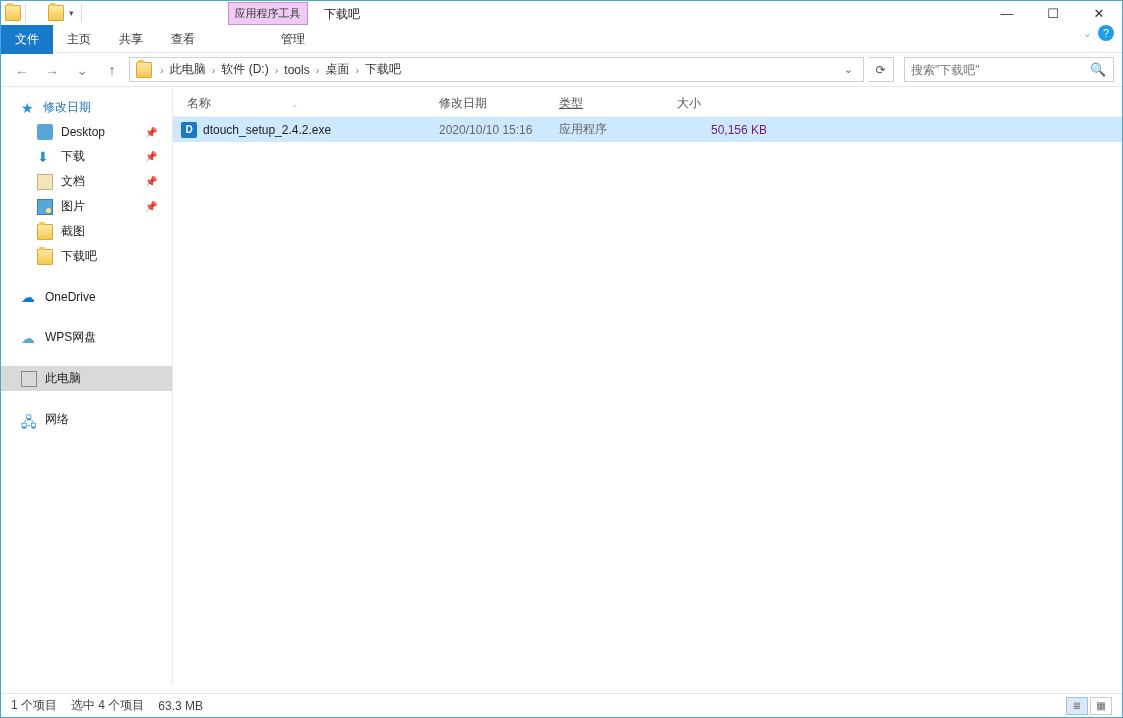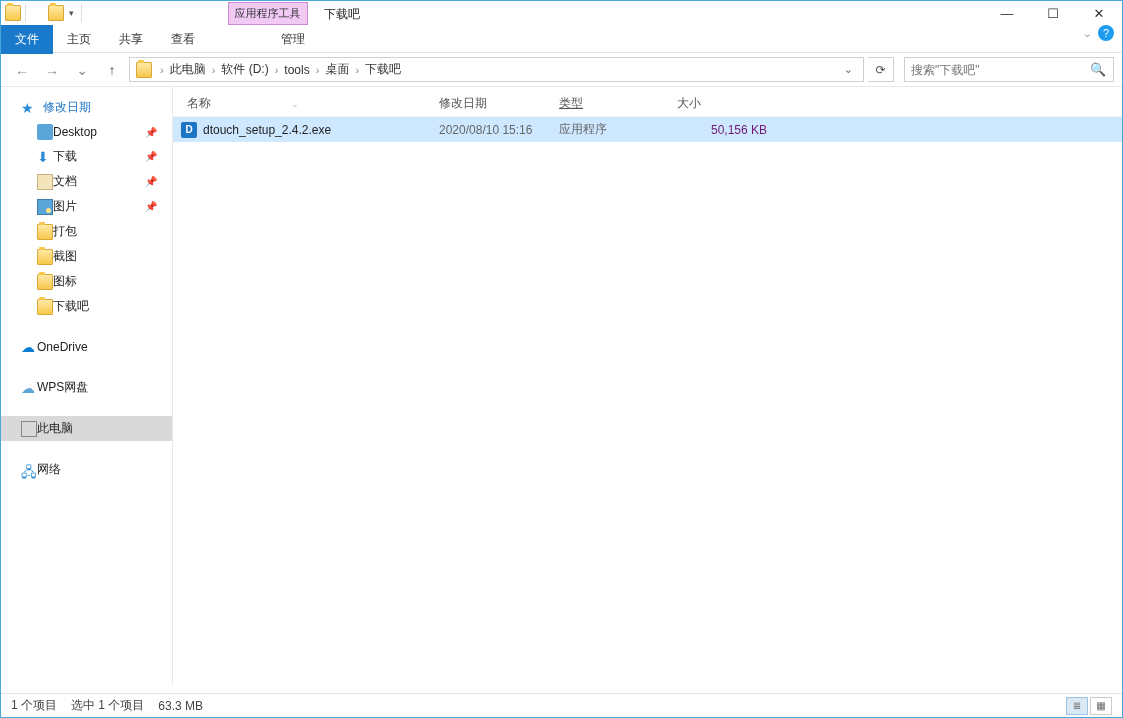--- a/index.html
+++ b/index.html
@@ -39,21 +39,21 @@
 .addr-cheve { margin-left:auto; color:#666; padding:0 6px; font-size:11px; }
 .refresh { width:26px; height:25px; border:1px solid #d0d0d0; border-left:none; display:flex; align-items:center; justify-content:center; color:#555; }
 .search { width:210px; height:25px; border:1px solid #d0d0d0; margin-left:6px; display:flex; align-items:center; padding:0 6px; color:#888; }
 .search input { border:none; outline:none; flex:1; font-size:12px; color:#333; }
 .search .mag { color:#888; font-size:13px; }
 
 
 .body { display:flex; height: 598px; }
 .sidebar { width: 172px; border-right:1px solid #eaeaea; padding: 8px 0; }
 .side-group-title { display:flex; align-items:center; gap:6px; padding: 4px 8px 4px 20px; color:#1e74c4; font-size:12px; }
-.side-item { display:flex; align-items:center; padding: 4px 20px 4px 36px; position:relative; color:#222; }
+.side-item { display:flex; align-items:center; gap:8px; padding: 4px 20px 4px 36px; position:relative; color:#222; }
 .side-item.top { padding-left: 20px; margin-top:6px; }
 .side-item .pin { position:absolute; right: 14px; color:#8f8f8f; font-size:10px; }
 .side-item.selected { background:#d9d9d9; }
 .side-spacer { height: 10px; }
 .ico { width:16px; height:16px; display:inline-block; }
 .ico.star { color:#2a8dd4; font-size:14px; }
 .ico.desk { background:#5aa6d8; border-radius:2px; }
 .ico.down { color:#2a8dd4; font-size:14px; }
 .ico.doc { background:#f4e4bc; border:1px solid #c9b27f; }
 .ico.pic { background:#5aa6d8; border:1px solid #3d7ea8; position:relative; }
@@ -167,29 +167,21 @@
       <span>文档</span>
       <span class="pin">📌</span>
     </div>
     <div class="side-item">
       <span class="ico pic"></span>
       <span>图片</span>
       <span class="pin">📌</span>
     </div>
     <div class="side-item">
       <span class="folder-ico"></span>
-      <span>打包</span>
-    </div>
-    <div class="side-item">
-      <span class="folder-ico"></span>
       <span>截图</span>
-    </div>
-    <div class="side-item">
-      <span class="folder-ico"></span>
-      <span>图标</span>
     </div>
     <div class="side-item">
       <span class="folder-ico"></span>
       <span>下载吧</span>
     </div>
     <div class="side-spacer"></div>
     <div class="side-item top">
       <span class="ico onedrive">☁</span>
       <span>OneDrive</span>
     </div>
@@ -218,28 +210,28 @@
       </div>
       <div class="col-mod">修改日期</div>
       <div class="col-type">类型</div>
       <div class="col-size">大小</div>
     </div>
     <div class="row selected">
       <div class="cell-name">
         <span class="file-ico">D</span>
         <span>dtouch_setup_2.4.2.exe</span>
       </div>
-      <div class="cell-mod">2020/08/10 15:16</div>
+      <div class="cell-mod">2020/10/10 15:16</div>
       <div class="cell-type">应用程序</div>
       <div class="cell-size">50,156 KB</div>
     </div>
   </div>
 </div>
 
 <div class="status">
   <span>1 个项目</span>
-  <span>选中 1 个项目</span>
+  <span>选中 4 个项目</span>
   <span>63.3 MB</span>
   <div class="views">
     <div class="viewbtn active">≣</div>
     <div class="viewbtn">▦</div>
   </div>
 </div>
 
 </body></html>

